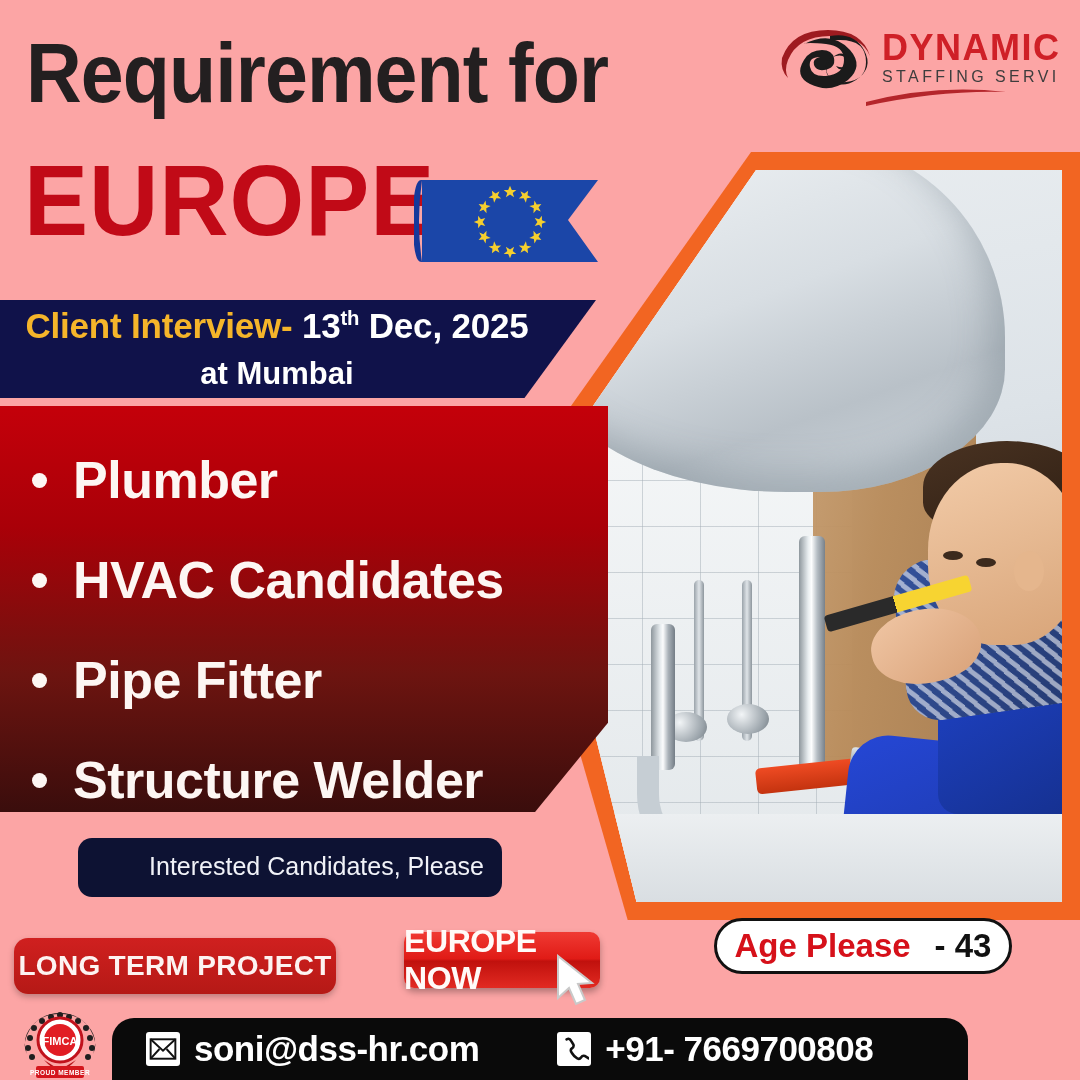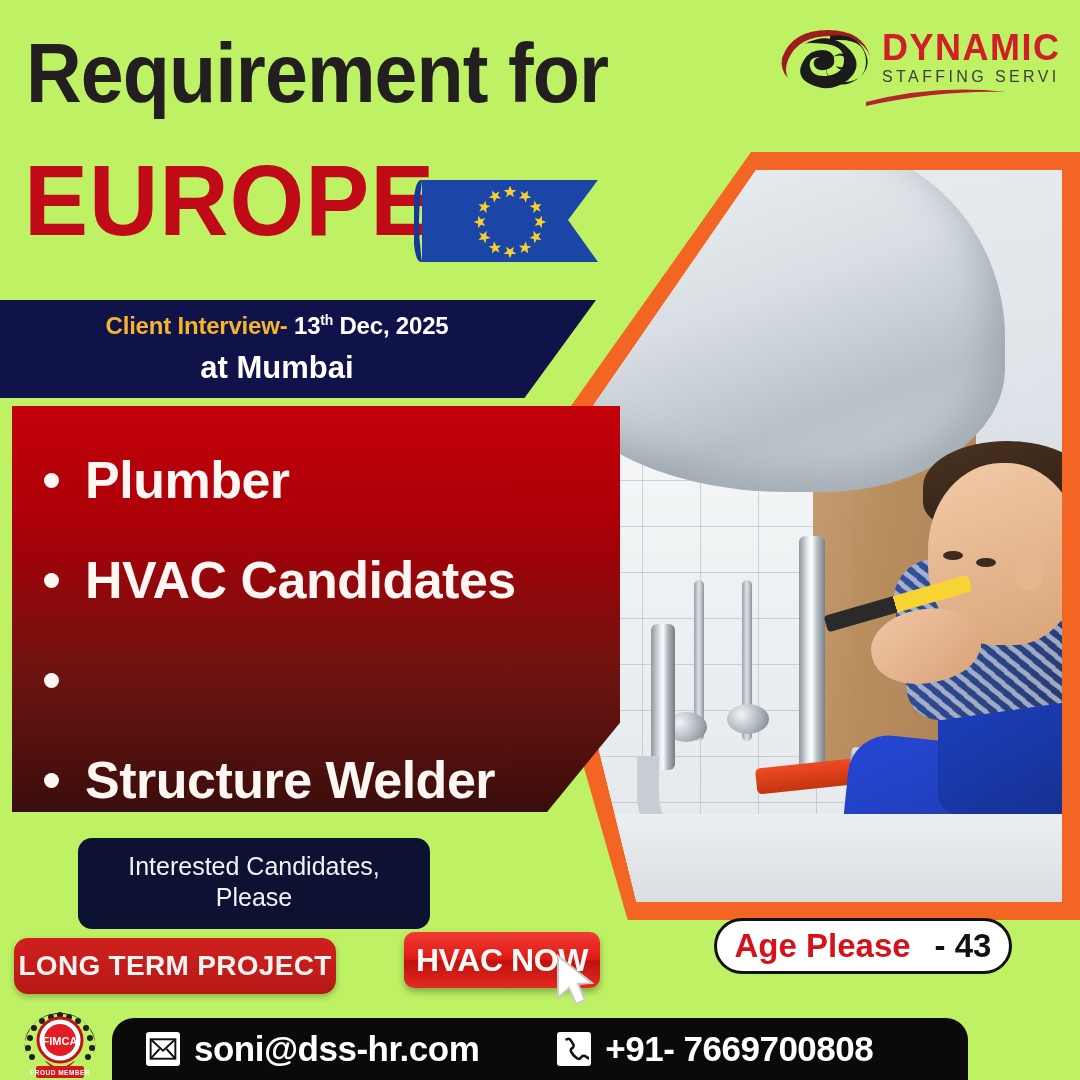--- a/index.html
+++ b/index.html
@@ -7,21 +7,21 @@
     padding: 0;
     background: #ffffff;
   }
   body {
     font-family: "Liberation Sans", sans-serif;
   }
   #poster {
     position: relative;
     width: 1080px;
     height: 1080px;
-    background: #bef264;
+    background: #fca5a5;
     overflow: hidden;
   }
 
   
   .photo-wrap {
     position: absolute;
     left: 566px;
     top: 152px;
     width: 514px;
     height: 768px;
@@ -269,41 +269,41 @@
     height: 98px;
     background: #10124a;
     -webkit-clip-path: polygon(0 0, 100% 0, 88% 100%, 0 100%);
     clip-path: polygon(0 0, 100% 0, 88% 100%, 0 100%);
     display: flex;
     flex-direction: column;
     align-items: center;
     justify-content: center;
   }
   .banner-line1 {
-    font-size: 24px;
+    font-size: 35px;
     font-weight: 700;
     color: #ffffff;
     white-space: nowrap;
     letter-spacing: -.2px;
     padding-right: 42px;
   }
   .banner-line1 .gold { color: #f5b52a; }
   .banner-line1 sup { font-size: .58em; vertical-align: super; }
   .banner-line2 {
     font-size: 31px;
     font-weight: 700;
     color: #ffffff;
     padding-right: 42px;
     margin-top: 10px;
   }
 
   
   .jobs-panel {
     position: absolute;
-    left: 12px; top: 406px;
+    left: 0; top: 406px;
     width: 608px;
     height: 406px;
     background: linear-gradient(180deg, #c4000a 0%, #a90008 30%, #6d1410 66%, #3a0d0c 100%);
     -webkit-clip-path: polygon(0 0, 100% 0, 100% 78%, 88% 100%, 0 100%);
     clip-path: polygon(0 0, 100% 0, 100% 78%, 88% 100%, 0 100%);
     padding: 24px 0 2px 22px;
     box-sizing: border-box;
   }
   .job-item {
     display: flex;
@@ -319,25 +319,25 @@
     border-radius: 50%;
     background: #fdf6f3;
     margin: 0 26px 0 10px;
     flex: none;
   }
 
   
   .note-box {
     position: absolute;
     left: 78px; top: 838px;
-    width: 352px;
-    padding: 13px 24px 15px;
+    width: 424px;
+    padding: 13px 18px 15px;
     background: #0d1233;
     border-radius: 14px;
-    text-align: center;
+    text-align: right;
     color: #f0f2f8;
     font-size: 25px;
     line-height: 1.25;
     box-sizing: border-box;
   }
 
   
   .ltp-btn {
     position: absolute;
     left: 14px; top: 938px;
@@ -544,35 +544,36 @@
     <div class="job-item">
       <span class="job-bullet"></span>
       <span>Plumber</span>
     </div>
     <div class="job-item">
       <span class="job-bullet"></span>
       <span>HVAC Candidates</span>
     </div>
     <div class="job-item">
       <span class="job-bullet"></span>
+      <span>Pipe Fitter</span>
     </div>
     <div class="job-item">
       <span class="job-bullet"></span>
       <span>Structure Welder</span>
     </div>
   </div>
 
   <div class="note-box">
     <div>Interested Candidates, Please</div>
   </div>
 
   <div class="ltp-btn">LONG TERM PROJECT</div>
 
   <div class="apply-wrap">
-    <div class="apply-btn">HVAC NOW</div>
+    <div class="apply-btn">EUROPE NOW</div>
     <svg class="cursor-arrow" viewBox="0 0 46 56">
       <path d="M6 2 L6 44 L17 34 L24 50 L33 46 L26 30 L40 29 Z" fill="#ffffff" stroke="#c9c9c9" stroke-width="2"></path>
     </svg>
   </div>
 
   <div class="age-pill">
     <span class="age-red">Age Please</span>
     <span class="age-dark">- 43</span>
   </div>
 

